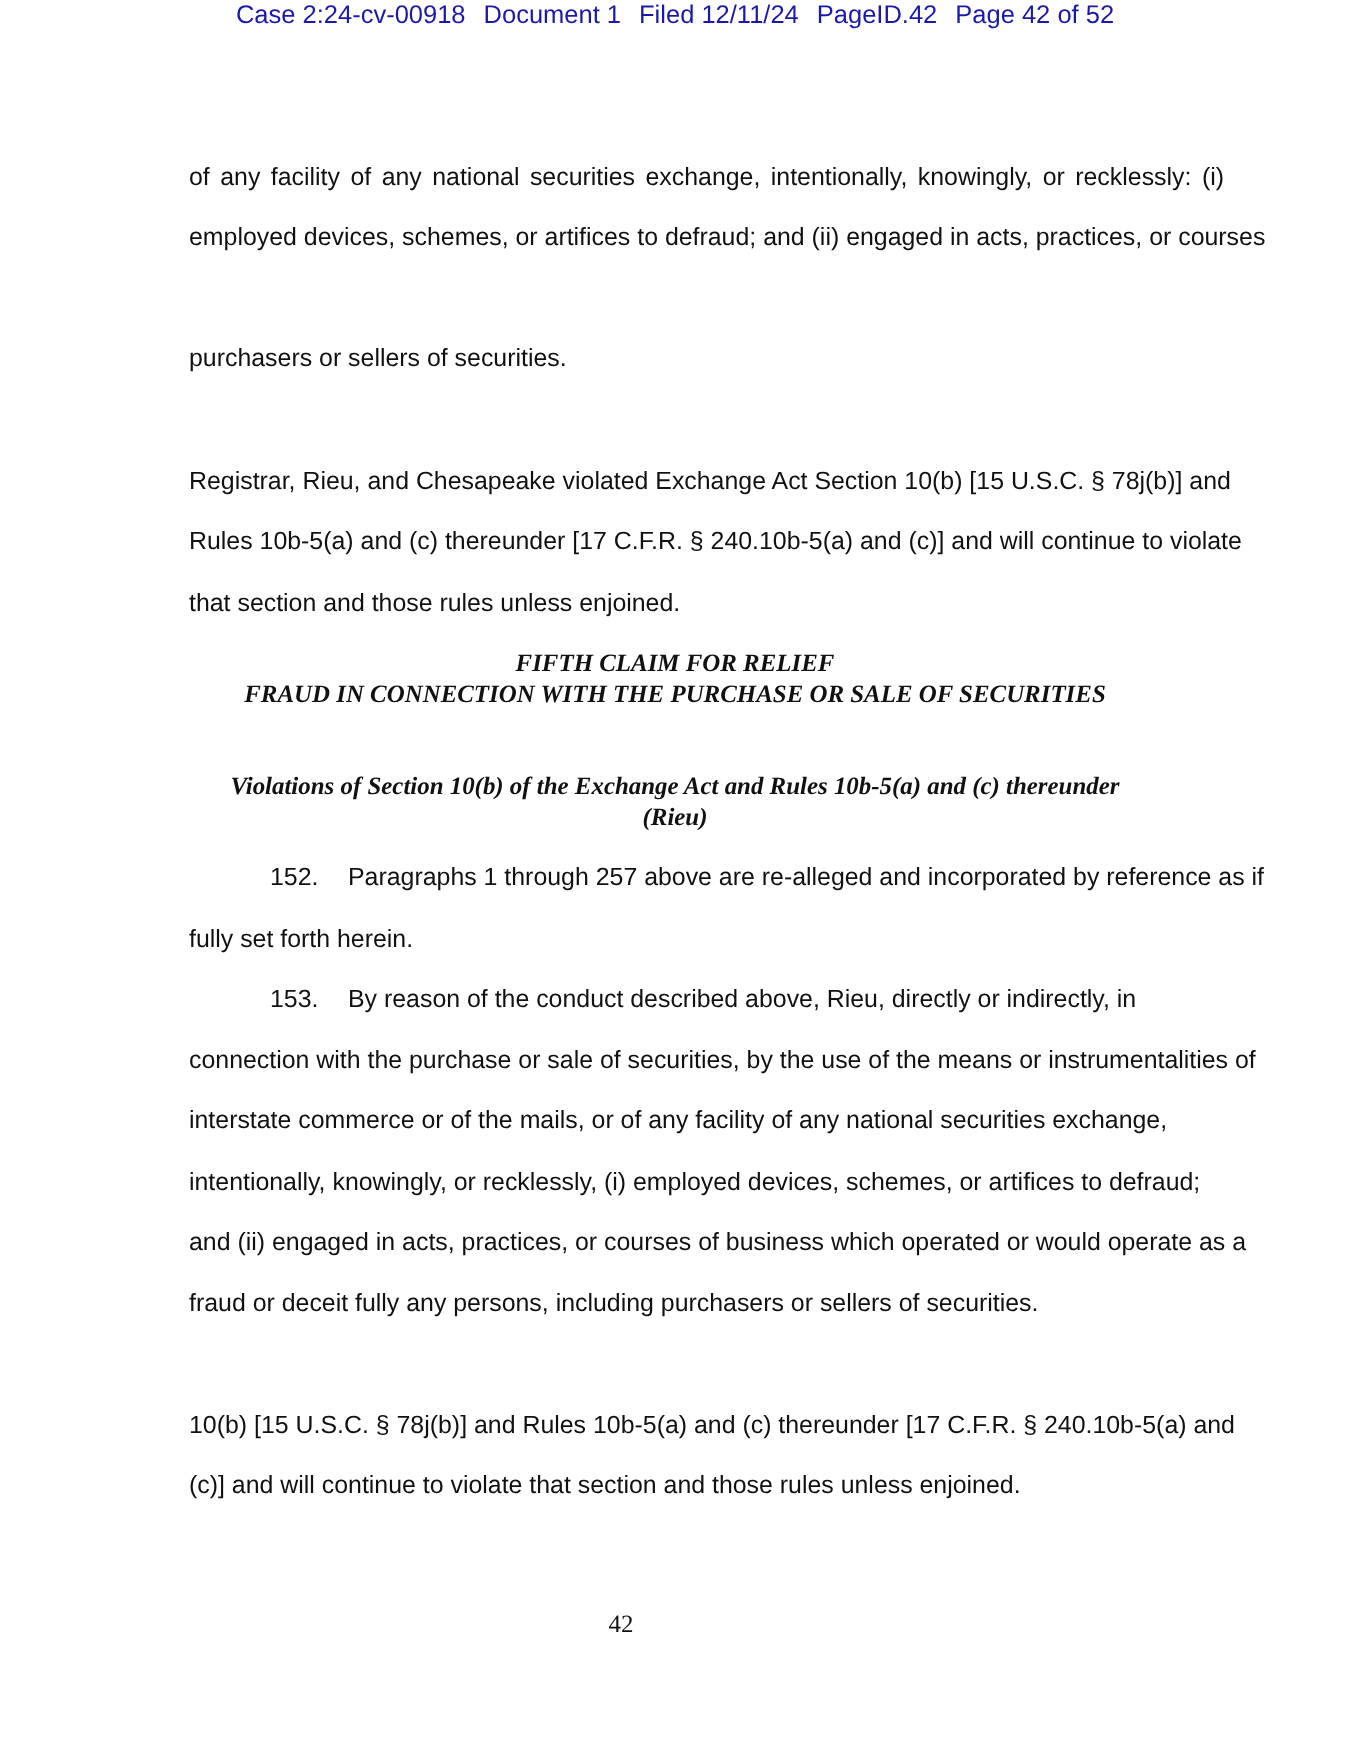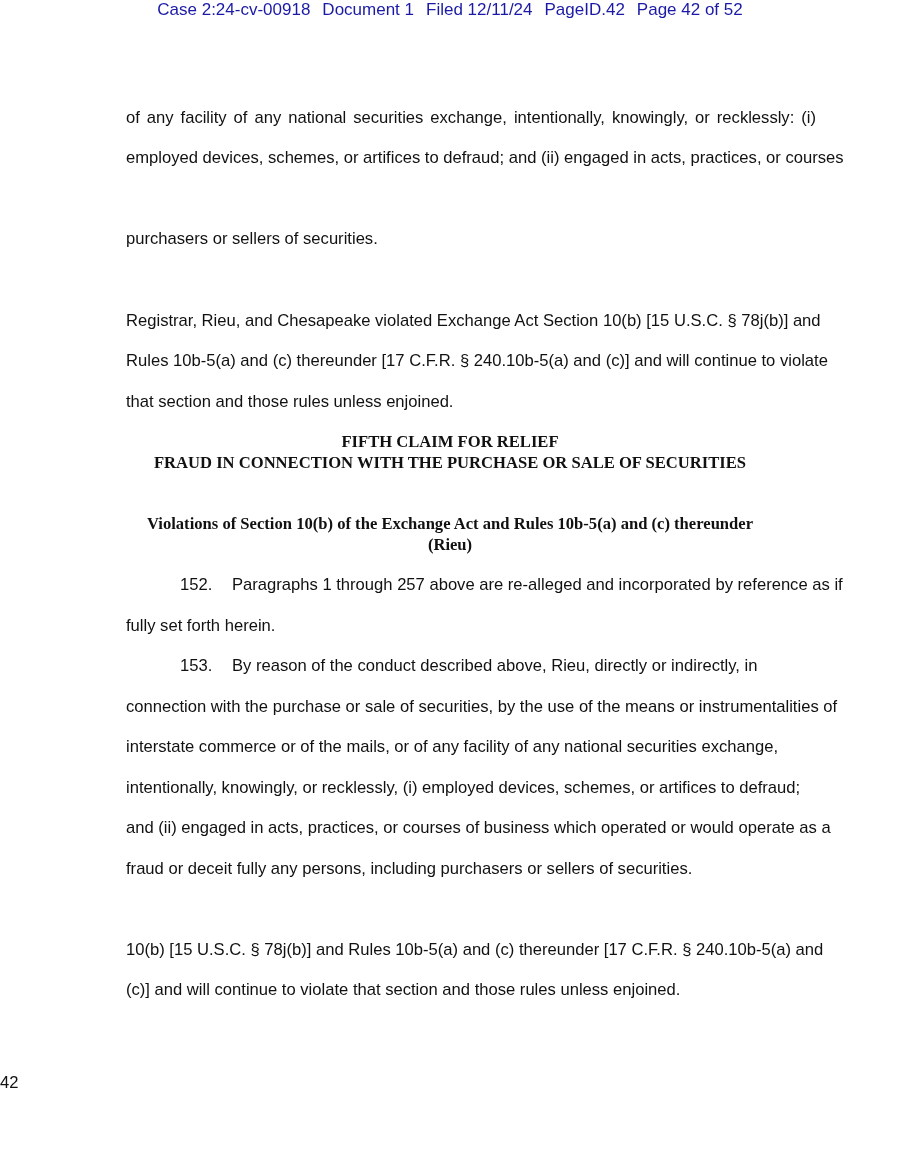--- a/index.html
+++ b/index.html
@@ -15,26 +15,26 @@
       position: absolute; left: 106px; width: 690px;
       font-family: Liberation Sans, sans-serif; font-size: 16.6px; color: #111111;
       white-space: nowrap; line-height: 20px; margin-left: 20px;
     }
     .line.justify { text-align: justify; text-align-last: justify; }
     .line.indent { padding-left: 54px; width: 636px; }
     .pnum { display: inline-block; width: 52px; }
     .heading {
       position: absolute; left: 0; width: 900px; text-align: center;
       font-family: "Liberation Serif", serif; font-weight: bold; font-size: 16.6px;
-      color: #111111; line-height: 20px; white-space: nowrap;
+      color: #111111; line-height: 20px; white-space: nowrap; font-style: italic;
     }
     .heading.u span { text-decoration: underline; }
     .footer {
-      position: absolute; top: 1073px; left: 0; width: 828px; text-align: left;
-      font-family: Liberation Sans, sans-serif; font-size: 16.6px; color: #111111;
+      position: absolute; top: 1073px; left: 0; width: 828px; text-align: center;
+      font-family: Liberation Serif, serif; font-size: 16.6px; color: #111111;
     }
   </style>
 </head>
 <body>
 
 <div class="page">
 
   <div class="header"><span>Case 2:24-cv-00918</span><span>Document 1</span><span>Filed 12/11/24</span><span>PageID.42</span><span>Page 42 of 52</span></div>
 
   <div class="line justify" style="top:108px">of any facility of any national securities exchange, intentionally, knowingly, or recklessly: (i)</div>

